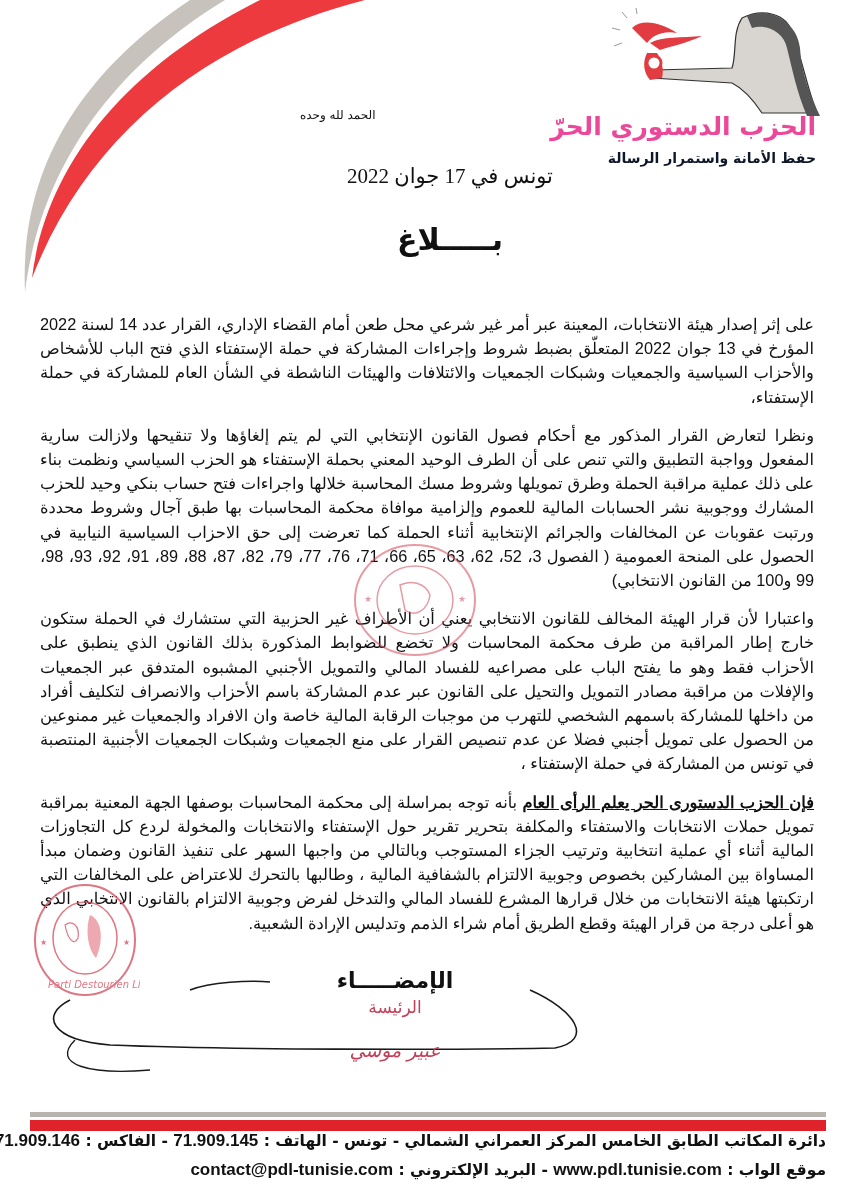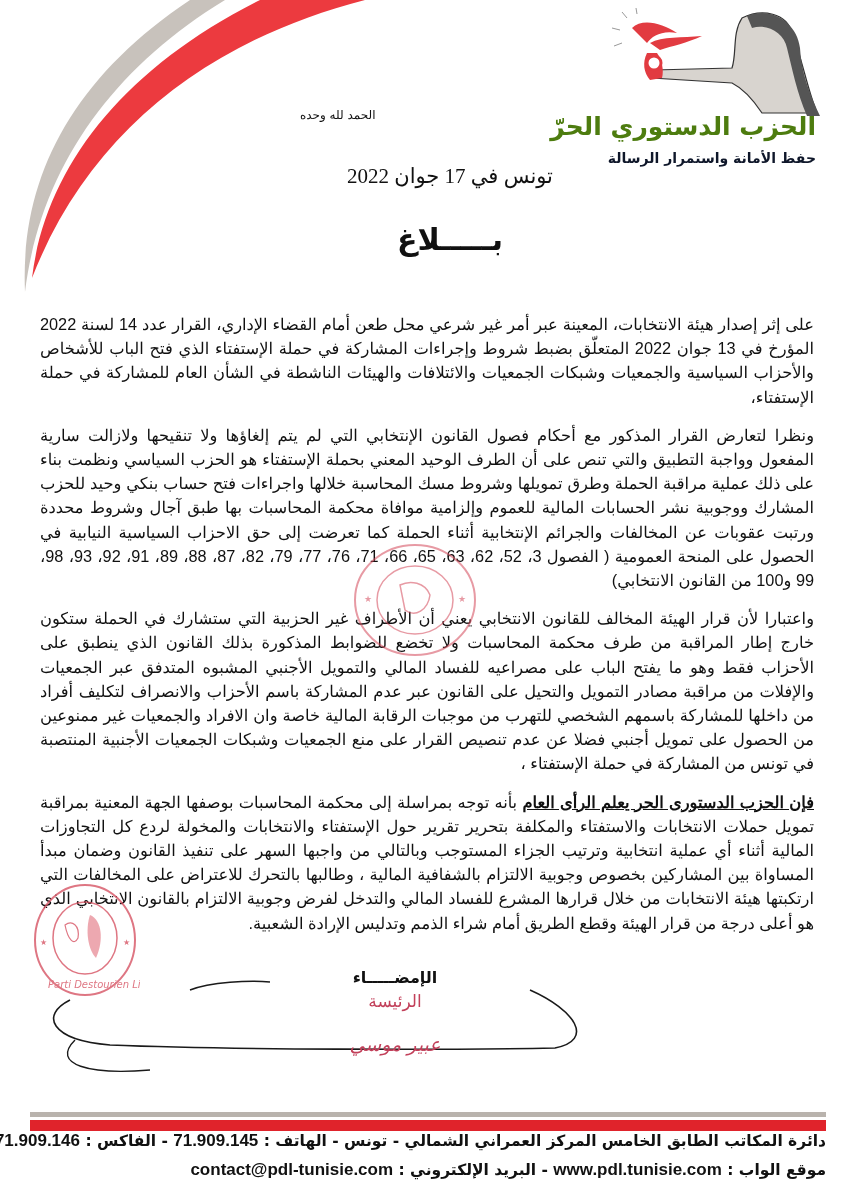--- a/index.html
+++ b/index.html
@@ -3,36 +3,36 @@
 <meta charset="utf-8">
 <style>
   html, body { margin: 0; padding: 0; background: #ffffff; }
   body { width: 854px; height: 1200px; position: relative; overflow: hidden;
          font-family: "DejaVu Sans", "Liberation Sans", sans-serif; color: #111; }
   .swoosh { position: absolute; left: 0; top: 0; width: 400px; height: 300px; }
   .logo { position: absolute; right: 12px; top: 0; width: 250px; height: 200px; }
   .logo-art { position: absolute; right: 20px; top: 8px; width: 230px; height: 110px; }
   .party-name { position: absolute; right: 26px; top: 112px; direction: rtl;
                 font-family: "DejaVu Sans", sans-serif; font-weight: bold; font-size: 25px;
-                color: #4d7c0f; white-space: nowrap; }
+                color: #ec4899; white-space: nowrap; }
   .party-slogan { position: absolute; right: 26px; top: 150px; direction: rtl;
                   font-weight: bold; font-size: 14px; color: #0f172a; white-space: nowrap; }
   .basmala { position: absolute; left: 300px; width: 300px; top: 108px; text-align: left;
              direction: rtl; font-family: "DejaVu Serif", serif; font-size: 12px; }
   .dateline { position: absolute; left: 300px; width: 300px; top: 164px; text-align: center;
               direction: rtl; font-family: "Liberation Serif", serif; font-size: 21px; }
   .title { position: absolute; left: 300px; width: 300px; top: 222px; text-align: center;
            direction: rtl; font-weight: bold; font-size: 30px; letter-spacing: 2px; }
   .body-text { position: absolute; left: 40px; right: 40px; top: 312px; direction: rtl;
                text-align: justify; font-family: "Liberation Sans", sans-serif;
                font-size: 16.3px; line-height: 24.2px; }
   .body-text p { margin: 0 0 14px 0; text-align: justify; text-align-last: right; }
   .lead { text-decoration: underline; font-weight: bold; }
   .sign-block { position: absolute; left: 280px; width: 230px; top: 968px; text-align: center; direction: rtl; }
-  .sign-label { font-weight: bold; font-size: 16px; letter-spacing: 3px; }
+  .sign-label { font-weight: bold; font-size: 22px; letter-spacing: 3px; }
   .sign-role { color: #c2405a; font-size: 17px; margin-top: 4px; font-family: "DejaVu Serif", serif; }
   .sign-name { color: #c2405a; font-size: 19px; margin-top: 22px; font-family: "DejaVu Serif", serif; font-style: italic; }
   .signature { position: absolute; left: 30px; top: 970px; width: 560px; height: 110px; }
   .stamp1 { position: absolute; left: 350px; top: 540px; width: 130px; height: 120px; }
   .stamp2 { position: absolute; left: 30px; top: 880px; width: 110px; height: 120px; }
   .footer-grey { position: absolute; left: 30px; right: 28px; top: 1112px; height: 5px; background: #b9b3ad; }
   .footer-red { position: absolute; left: 30px; right: 28px; top: 1120px; height: 11px; background: #e0232b; }
   .addr { position: absolute; left: 30px; right: 28px; top: 1131px; direction: rtl; text-align: center;
           font-weight: bold; font-size: 15.5px; white-space: nowrap; }
   .contact { position: absolute; left: 30px; right: 28px; top: 1160px; direction: rtl; text-align: right;

